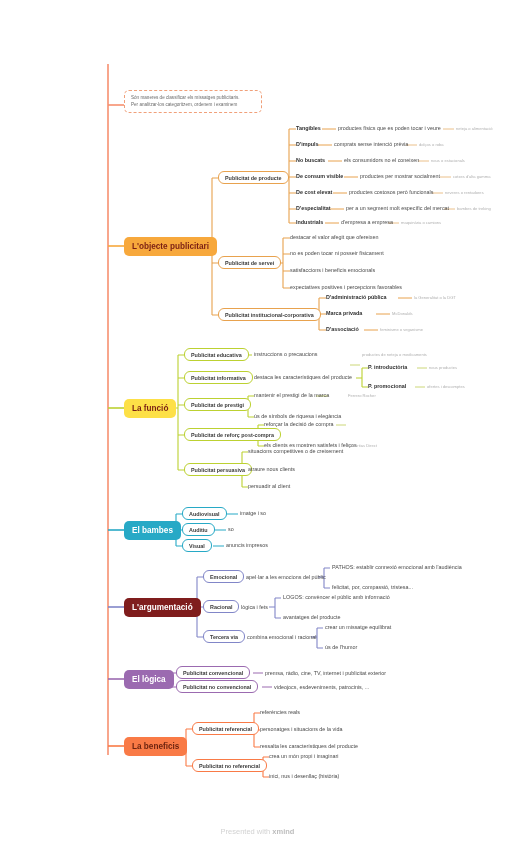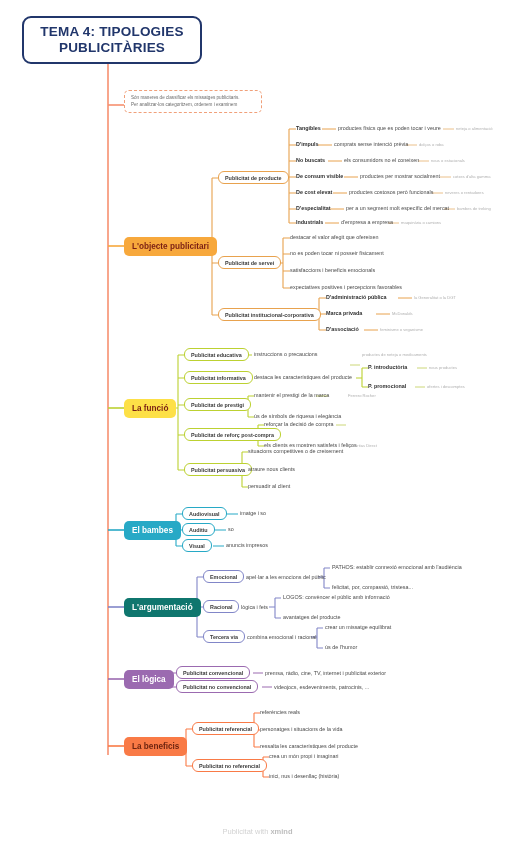--- a/index.html
+++ b/index.html
@@ -36,21 +36,21 @@
   .sub{
     height:13px;border-radius:6px;padding:0 6px;background:#fff;
     border:1px solid #d9a24a;font-size:5.4px;font-weight:700;color:#3a3a3a;
   }
   .leaf{font-size:5.4px;color:#4a4a4a;white-space:nowrap;}
   .leaf.b{font-weight:700;color:#2f2f2f;}
   .tiny{font-size:4.1px;color:#b0b0b0;white-space:nowrap;}
   .m-orange{background:#f7a83c;}
   .m-green{background:#fde047;}
   .m-teal{background:#27a9c6;color:#fff;}
-  .m-purple{background:#0f766e;color:#fff;}
+  .m-purple{background:#7f1d1d;color:#fff;}
   .m-violet{background:#9b6ab0;color:#fff;}
   .m-coral{background:#f97a46;color:#6d2410;}
 
   .s-orange{border-color:#e8a24e;}
   .s-green{border-color:#bcd131;}
   .s-teal{border-color:#27a9c6;}
   .s-purple{border-color:#8186c8;}
   .s-violet{border-color:#9b6ab0;}
   .s-coral{border-color:#f97a46;}
 
@@ -141,23 +141,20 @@
     <path d="M170,673 L176,673 M170,687 L176,687" stroke="#9b6ab0" stroke-width="1.1" fill="none"></path>
     <path d="M253,673 L263,673" stroke="#9b6ab0" stroke-width="1" fill="none"></path>
     <path d="M262,687 L272,687" stroke="#9b6ab0" stroke-width="1" fill="none"></path>
 
     <path d="M180,746 L186,746 M186,729 L186,766" stroke="#f97a46" stroke-width="1.1" fill="none"></path>
     <path d="M186,729 L192,729 M186,766 L192,766" stroke="#f97a46" stroke-width="1.1" fill="none"></path>
     <path d="M248,729 L254,729 M254,713 L254,747 M254,713 L260,713 M254,730 L260,730 M254,747 L260,747" stroke="#f97a46" stroke-width="1.1" fill="none"></path>
     <path d="M257,766 L263,766 M263,757 L263,777 M263,757 L269,757 M263,777 L269,777" stroke="#f97a46" stroke-width="1.1" fill="none"></path>
   </svg>
 
-  <div class="root">
-    <span>TEMA 4: TIPOLOGIES PUBLICITÀRIES</span>
-  </div>
 
   <div class="note">
     <div>Són maneres de classificar els missatges publicitaris.</div>
     <div>Per analitzar-los categoritzem, ordenem i examinem</div>
   </div>
 
   <div class="node main m-orange" style="left:124px;top:237px;">
     <span>L'objecte publicitari</span>
   </div>
 
@@ -447,16 +444,16 @@
       <span>ressalta les característiques del producte</span>
     </div>
   <div class="node leaf" style="left:269px;top:753px;">
       <span>crea un món propi i imaginari</span>
     </div>
   <div class="node leaf" style="left:269px;top:773px;">
       <span>inici, nus i desenllaç (història)</span>
     </div>
 
   <div class="footer">
-    <span>Publicitat with </span><b>xmind</b>
+    <span>Presented with </span><b>xmind</b>
   </div>
 
 </div>
 
 </body></html>

